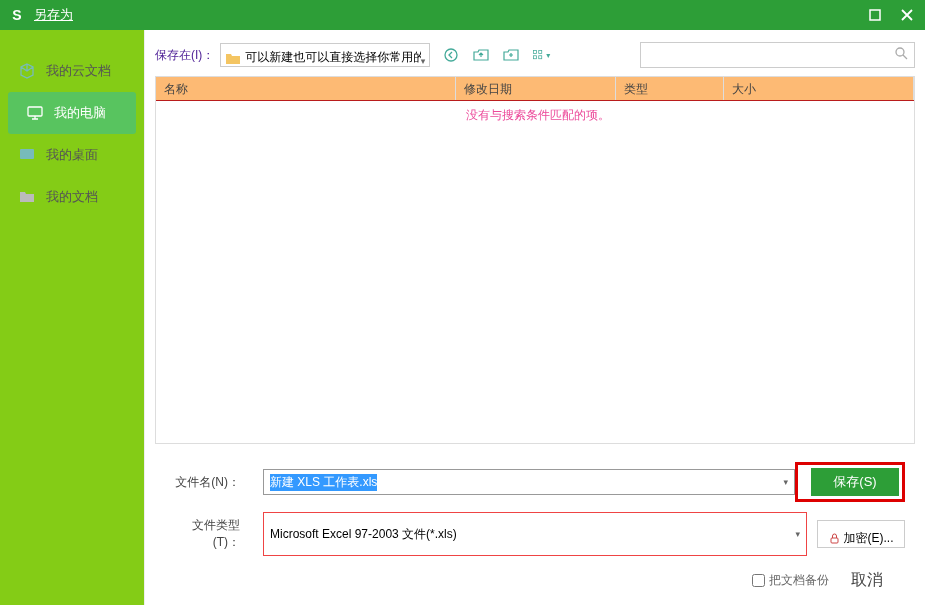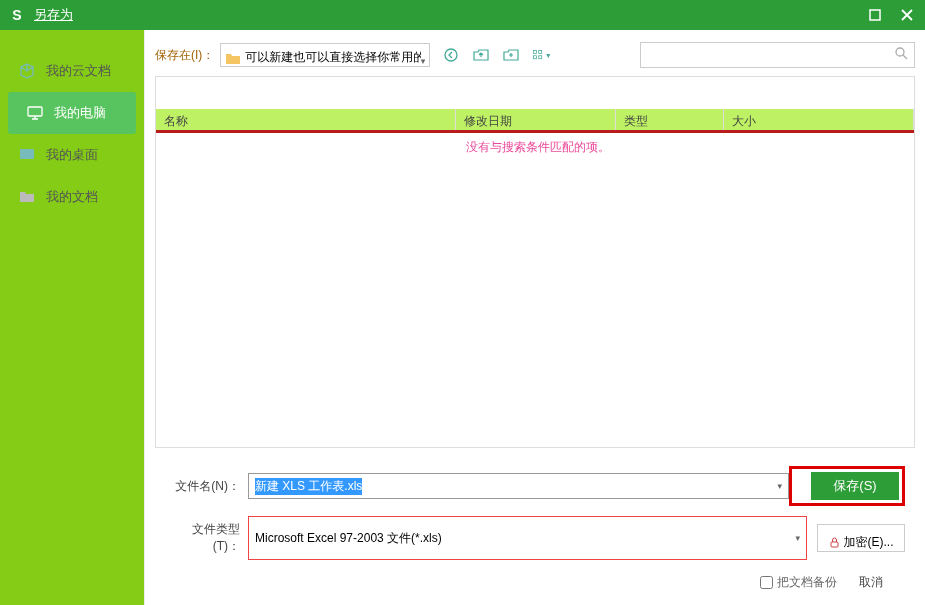--- a/index.html
+++ b/index.html
@@ -14,51 +14,51 @@
     .main { display: flex; height: 575px; background: #fff; }
     
     .sidebar { width: 145px; background: #84cc16; padding-top: 20px; border-right: 1px solid #eee; }
     .sidebar-item { display: flex; align-items: center; padding: 12px 18px; cursor: pointer; color: #555; font-size: 13px; }
     .sidebar-item.active { background: #58c45f; color: #fff; border-radius: 3px; margin: 0 8px; }
     .sidebar-icon { width: 18px; height: 18px; margin-right: 10px; display: flex; align-items: center; justify-content: center; }
     
     .content { flex: 1; display: flex; flex-direction: column; padding: 12px 10px 0 10px; }
     
     .toolbar { display: flex; align-items: center; gap: 6px; margin-bottom: 8px; }
-    .toolbar-label { font-size: 12px; color: #a16207; }
+    .toolbar-label { font-size: 12px; color: #4c1d95; }
     .location-dropdown { display: flex; align-items: flex-end; border: 1px solid #ccc; height: 24px; padding: 0 4px; width: 210px; font-size: 12px; background: #fff; cursor: pointer; }
     .folder-icon { width: 16px; height: 14px; margin-right: 4px; }
     .dropdown-arrow { margin-left: auto; font-size: 9px; color: #666; }
     .toolbar-icons { display: flex; gap: 12px; margin-left: 6px; }
     .tb-icon { width: 18px; height: 18px; cursor: pointer; display: flex; align-items: center; justify-content: center; color: #4a9; }
     .search-box { margin-left: auto; border: 1px solid #ccc; height: 26px; width: 275px; display: flex; align-items: center; padding: 0 6px; }
     .search-input { border: none; outline: none; flex: 1; font-size: 12px; }
     .search-icon { color: #aaa; }
     
     .file-list { flex: 1; border: 1px solid #ddd; background: #fff; overflow: hidden; }
-    .list-header { display: flex; background: #bef264; border-bottom: 3px solid #b91c1c; height: 24px; margin-top: 32px; }
+    .list-header { display: flex; background: #fdba74; border-bottom: 1px solid #b91c1c; height: 24px; }
     .list-col { padding: 4px 8px; font-size: 12px; color: #444; border-right: 1px solid #ddd; }
     .col-name { width: 300px; }
     .col-date { width: 160px; }
     .col-type { width: 108px; }
     .col-size { flex: 1; }
     .empty-msg { padding: 6px 0 0 310px; font-size: 12px; color: #ec4899; }
     
     .bottom-area { padding: 18px 10px 10px 10px; }
     .form-row { display: flex; align-items: center; margin-bottom: 10px; }
-    .form-label { width: 75px; text-align: right; font-size: 12px; color: #444; margin-right: 8px; }
+    .form-label { width: 75px; text-align: right; font-size: 12px; color: #444; margin-right: 23px; }
     .filename-input { flex: 1; height: 26px; border: 1px solid #999; padding: 12px 6px; font-size: 12px; }
     .filename-input .selected { background: #3399ff; color: #fff; }
     .filetype-select { flex: 1; height: 44px; border: 1px solid #ef4444; padding: 0 6px; font-size: 12px; display: flex; align-items: center; cursor: pointer; }
-    .save-btn { width: 88px; height: 28px; background: #2d9e37; color: #fff; border: none; font-size: 13px; cursor: pointer; margin-left: 16px; }
+    .save-btn { width: 88px; height: 28px; background: #2d9e37; color: #fff; border: none; font-size: 13px; cursor: pointer; margin-left: 10px; }
     .save-highlight { border: 3px solid #d00; padding: 3px; display: inline-block; }
     .encrypt-btn { width: 88px; height: 28px; background: #fff; border: 1px solid #ccc; font-size: 12px; cursor: pointer; margin-left: 10px; display: flex; align-items: flex-end; justify-content: center; gap: 4px; }
     .footer-row { display: flex; align-items: center; justify-content: flex-end; gap: 10px; padding-right: 10px; }
     .backup-check { display: flex; align-items: center; font-size: 12px; color: #666; gap: 4px; }
-    .cancel-btn { font-size: 12px; color: #444; padding: 4px 12px; cursor: pointer; }
+    .cancel-btn { font-size: 16px; color: #444; padding: 4px 12px; cursor: pointer; }
   </style>
 </head>
 <body>
 
 <div class="titlebar">
   <div class="titlebar-logo">S</div>
   <div class="titlebar-title">另存为</div>
   <div class="titlebar-btns">
     <div class="titlebar-btn">
       <svg width="12" height="12" viewBox="0 0 12 12">

